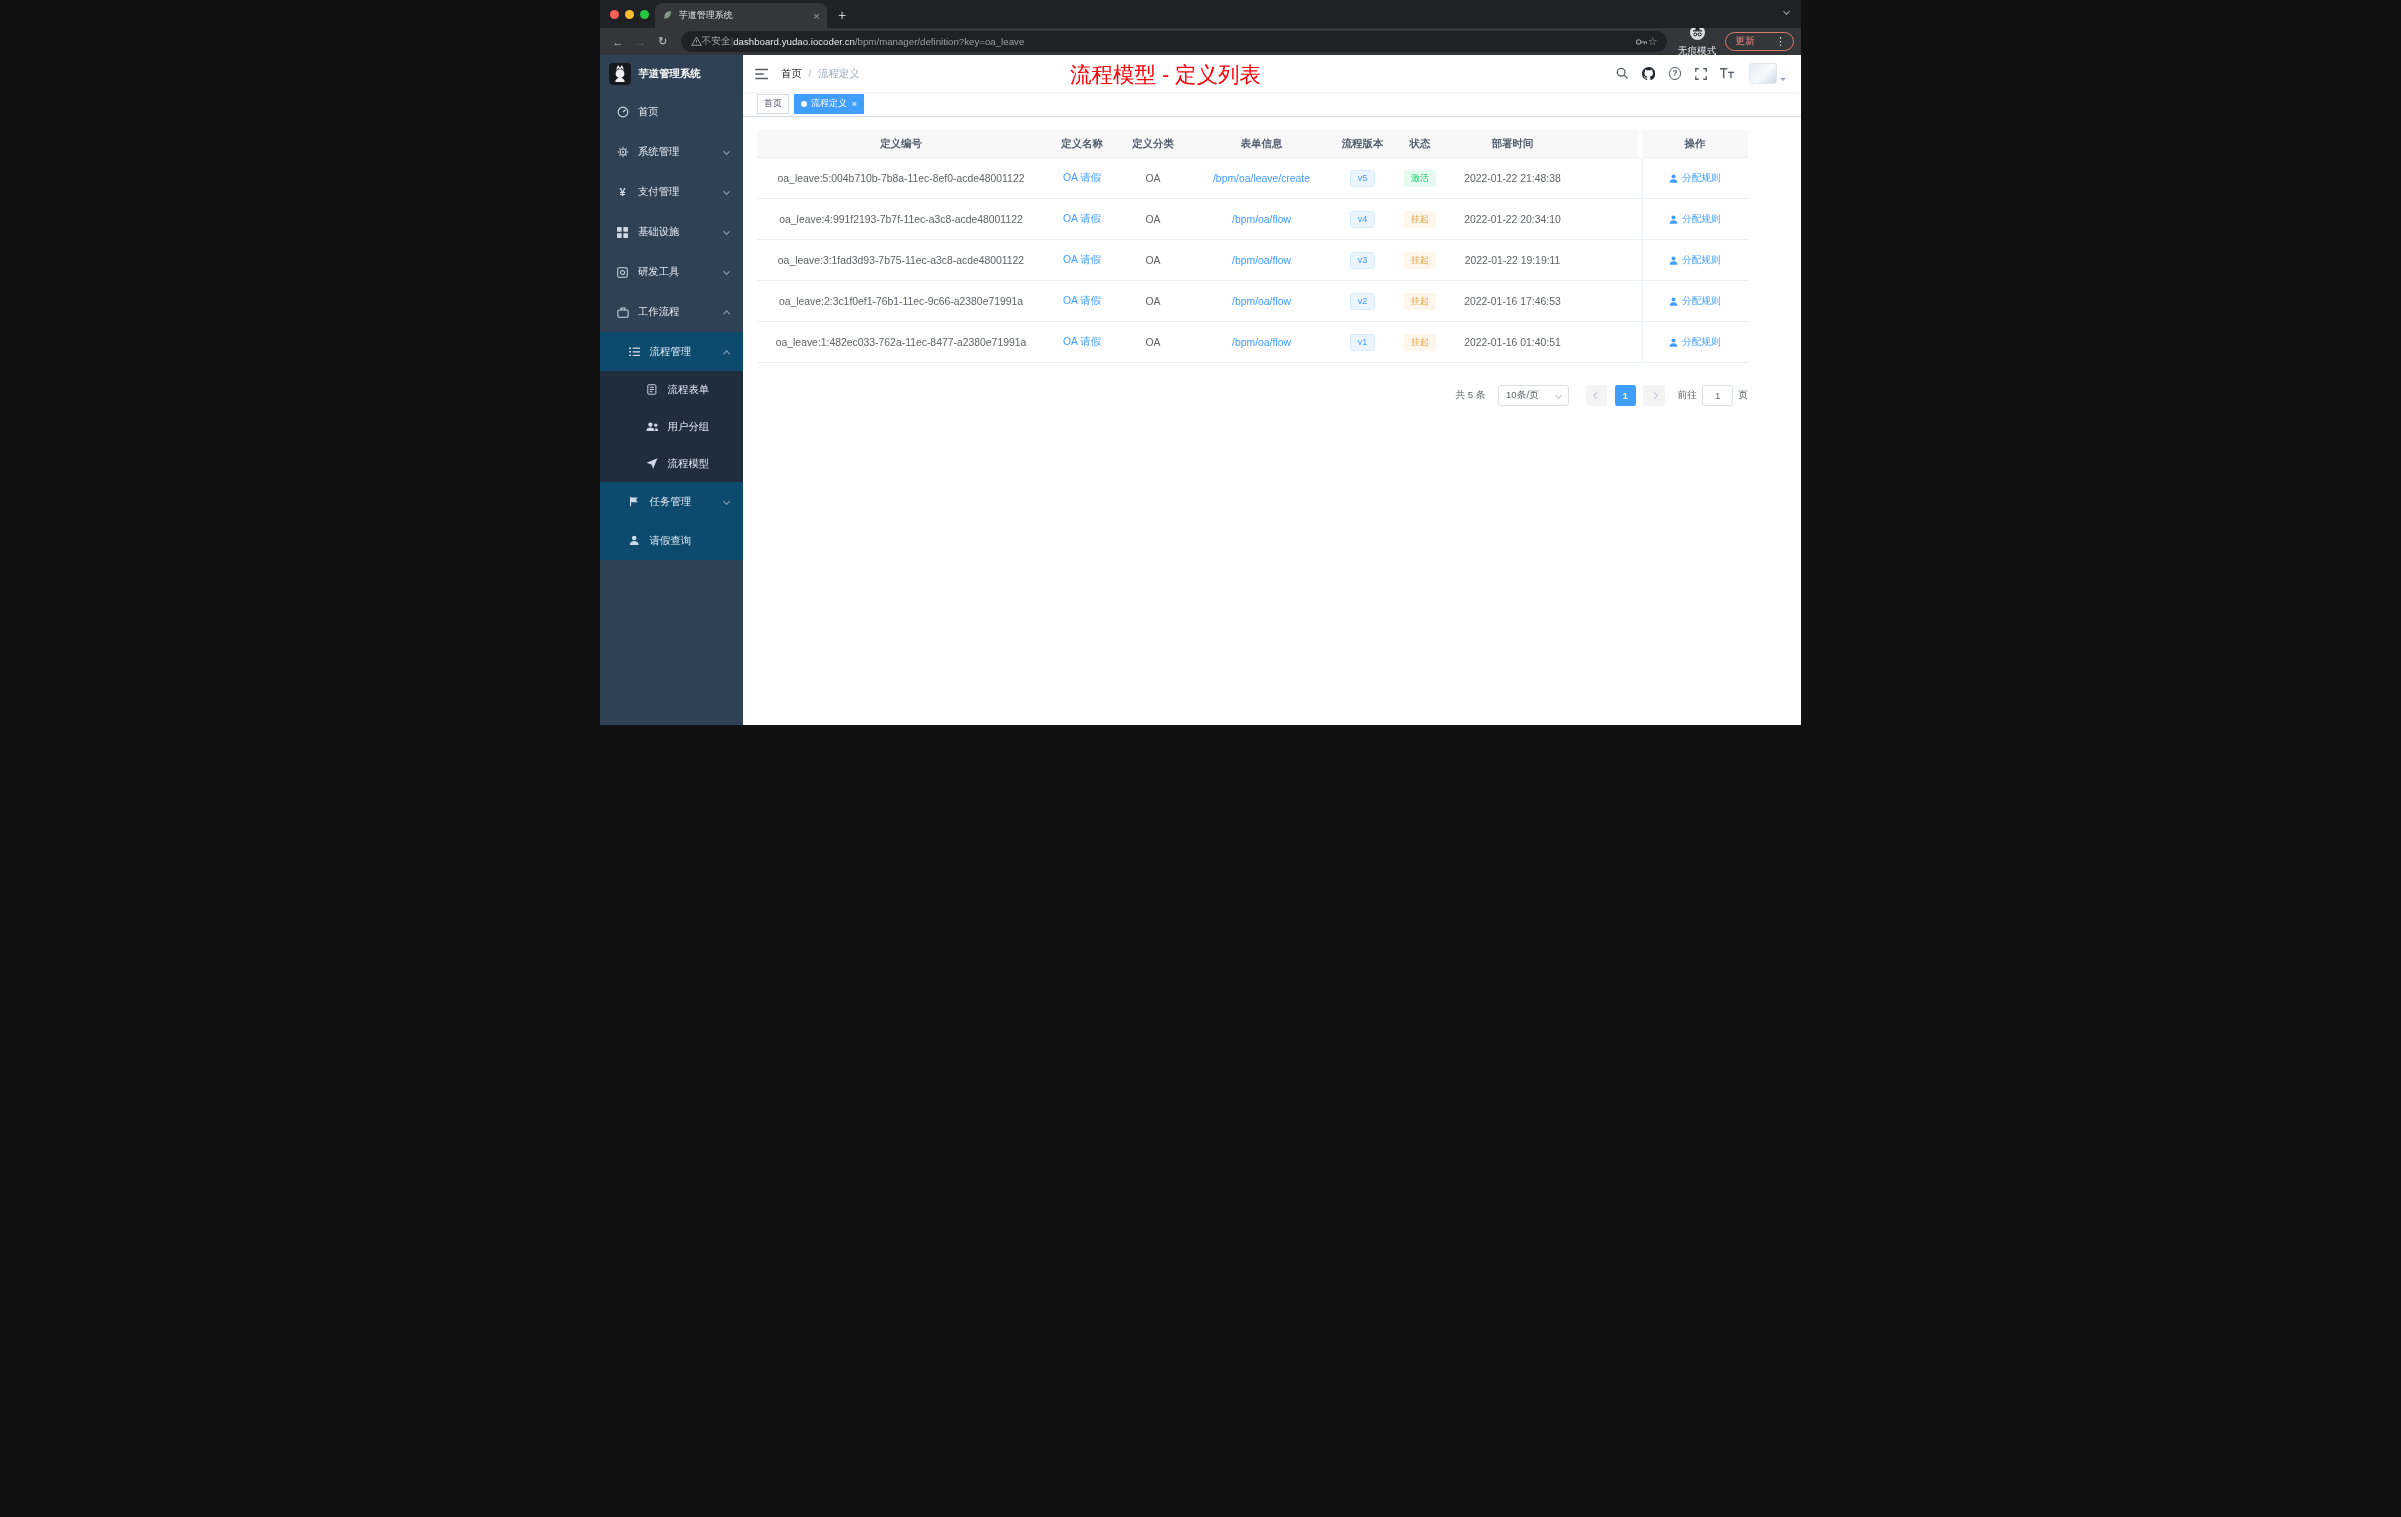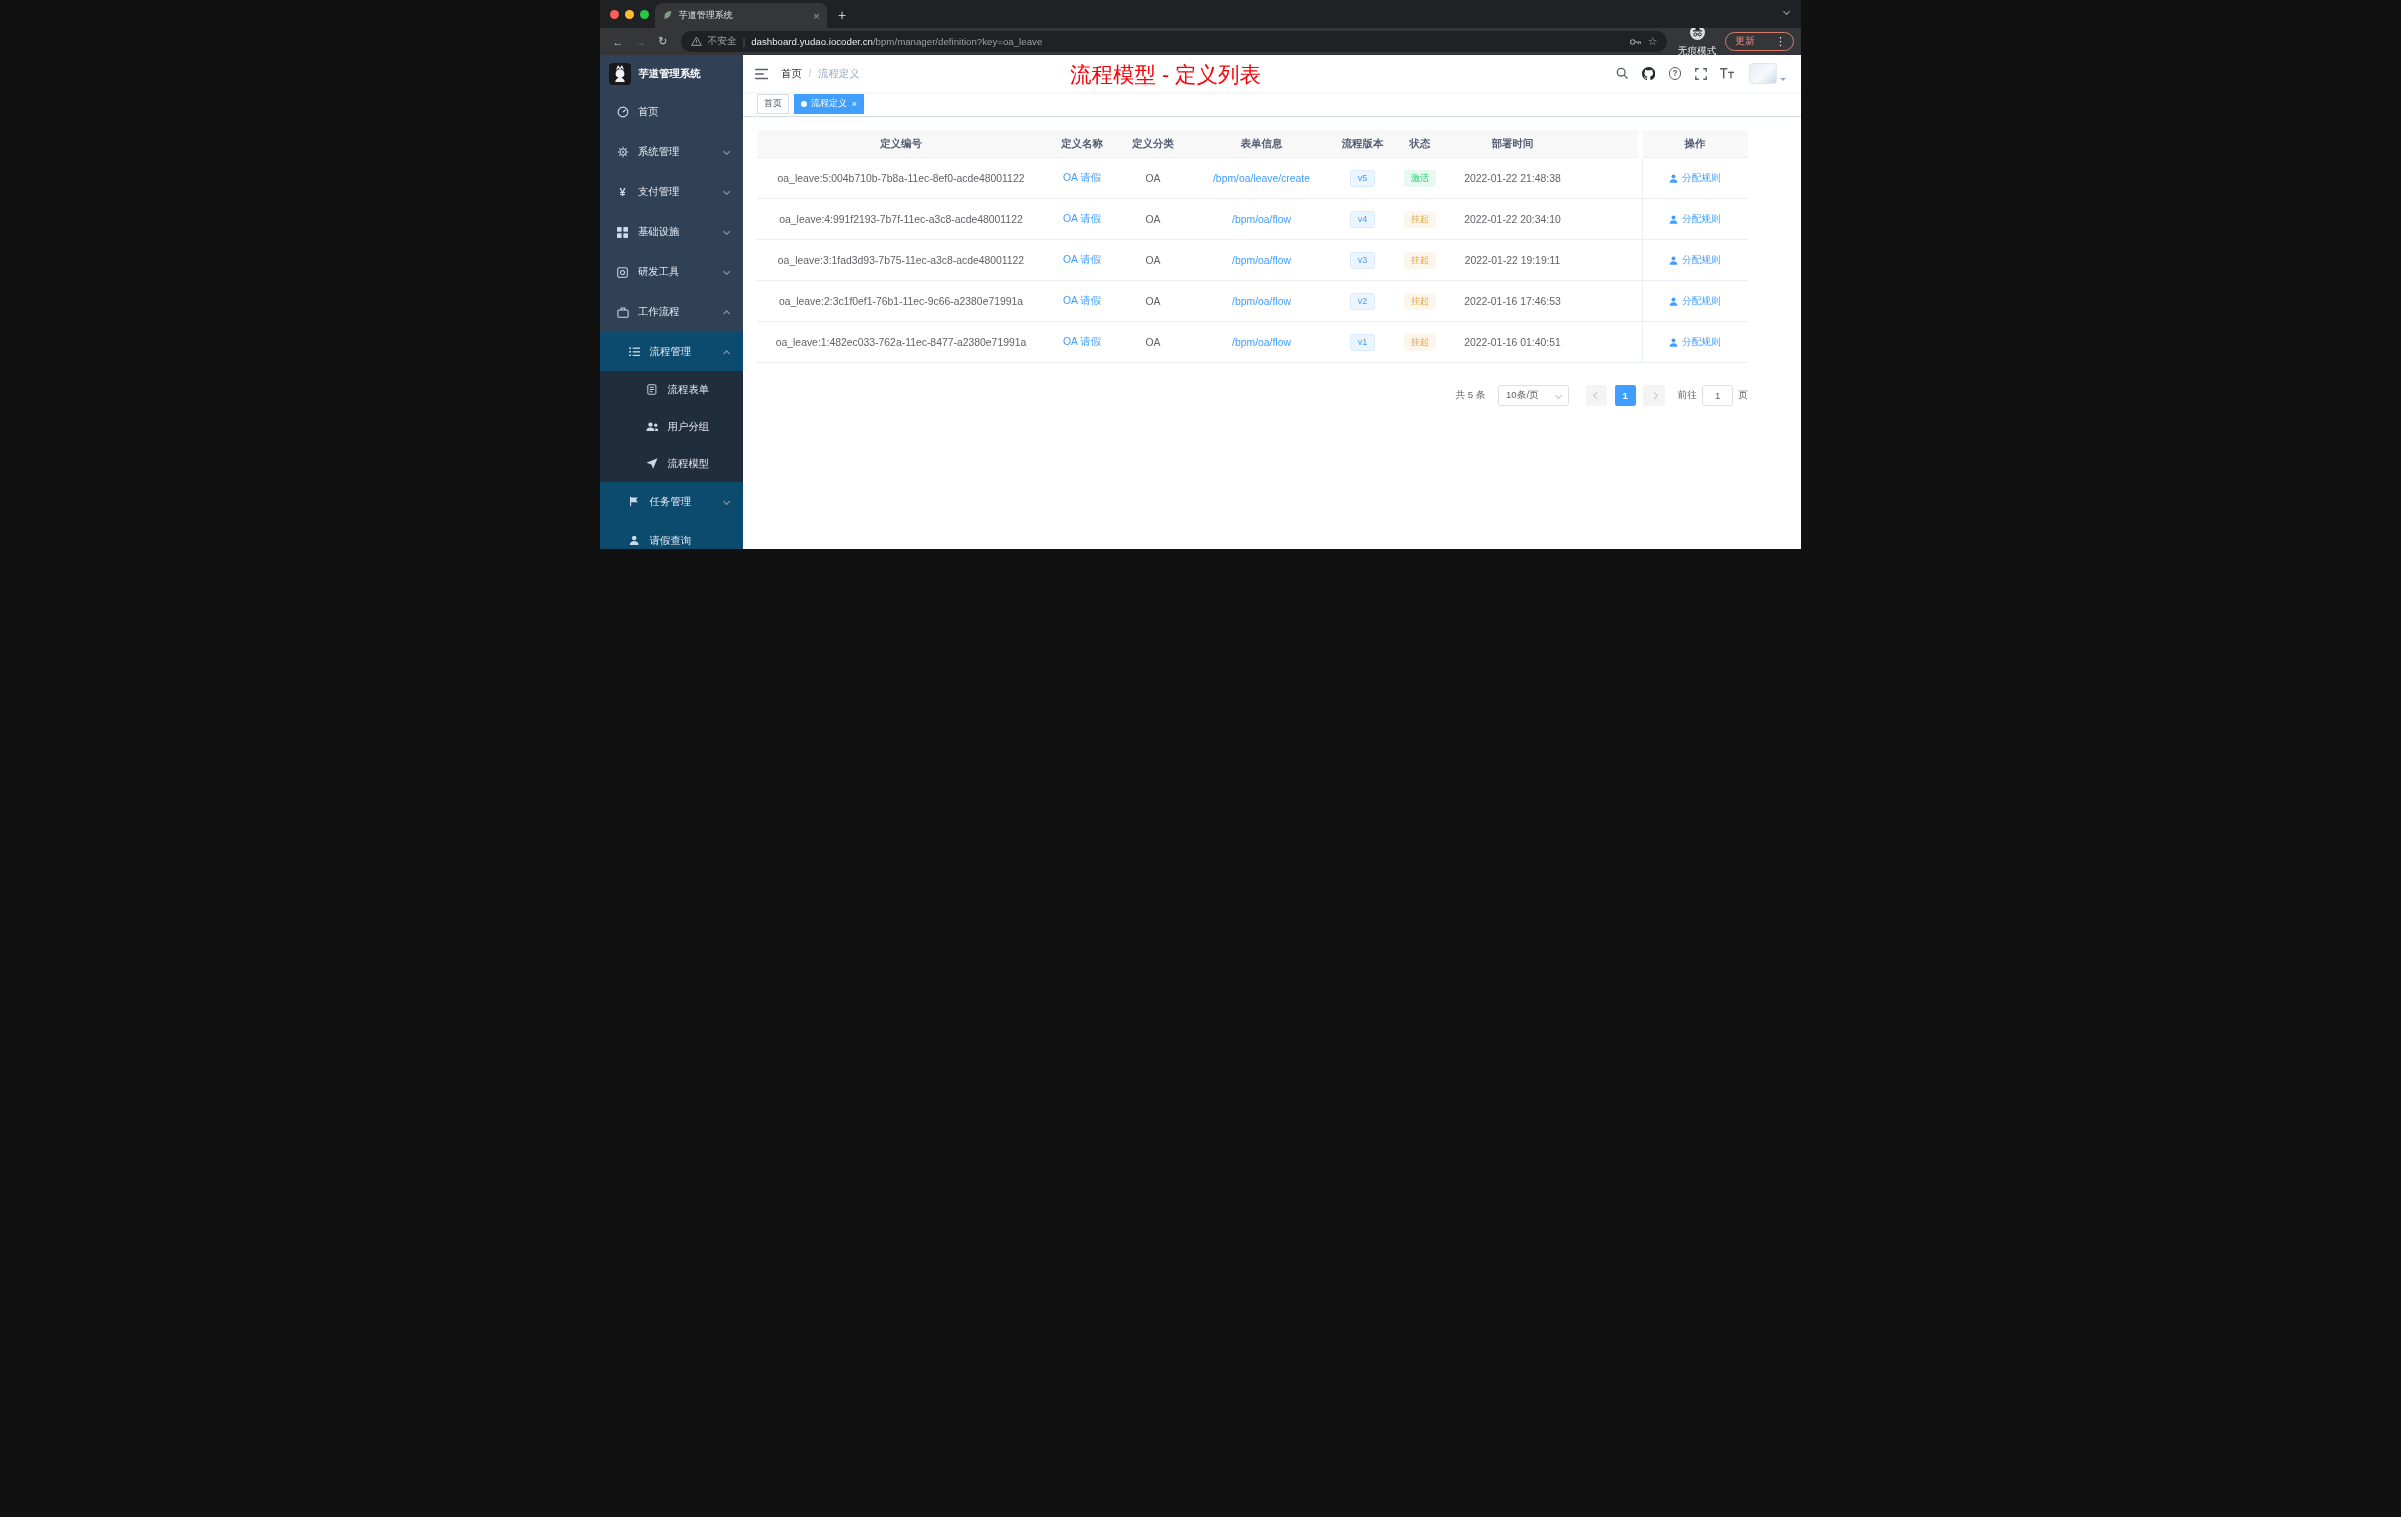--- a/index.html
+++ b/index.html
@@ -1,34 +1,34 @@
 <!DOCTYPE html>
 <html style="font-size:12px"><head>
 <meta charset="utf-8">
 <style>
   * { margin:0; padding:0; box-sizing:border-box; }
   html,body { background:#111; }
   body { font-family:"Liberation Sans","DejaVu Sans",sans-serif; }
-  .screen { width:1201px; height:549px; position:relative; overflow:hidden; background:#fff; margin:0 auto; }
+  .screen { width:1201px; height:725px; position:relative; overflow:hidden; background:#fff; margin:0 auto; }
 
   
   .tabstrip { height:28px; background:#202124; position:relative; }
   .traffic { position:absolute; top:9.7px; left:10.4px; display:flex; gap:6px; }
   .light { width:9px; height:9px; border-radius:50%; }
   .light.red{background:#ff5f57}.light.yellow{background:#febc2e}.light.green{background:#28c840}
   .tab { position:absolute; left:55px; bottom:0; width:172px; height:25px; background:#35363a; border-radius:7.4px 7.4px 0 0; display:flex; align-items:center; gap:6px; padding:0 7.4px; }
   .tab-title { flex:1; color:#dfe1e5; font-size:9px; white-space:nowrap; overflow:hidden; }
   .tab-close { color:#9aa0a6; font-size:11px; }
   .newtab-btn { position:absolute; left:238px; bottom:6px; color:#c7cbd0; font-size:14px; line-height:1; }
   .strip-caret { position:absolute; right:12px; bottom:9.7px; }
 
   .toolbar { height:27px; background:#35363a; display:flex; align-items:center; padding:0 7.4px; gap:1.5px; }
   .navbtn { width:21px; text-align:center; font-size:11px; color:#c7cbd0; }
   .navbtn.disabled { color:#5f6368; }
-  .omnibox { flex:1; height:21px; margin:0 6px; background:#202124; border-radius:10.4px; display:flex; align-items:center; gap:6px; padding:0 9.7px; font-size:9.7px; }
+  .omnibox { flex:1; height:21px; margin:0 6px; background:#202124; border-radius:10.4px; display:flex; align-items:center; gap:0; padding:0 9.7px; font-size:9.7px; }
   .ns-text { color:#9aa0a6; }
   .pipe { color:#5f6368; }
   .url-domain { color:#e8eaed; }
   .url-path { color:#9aa0a6; }
   .omni-spacer { flex:1; }
   .star { color:#9aa0a6; font-size:11px; }
   .incog { display:flex; align-items:center; gap:5.2px; margin:0 7.4px 0 3px; color:#e8eaed; font-size:9.7px; white-space:nowrap;flex-direction:column; }
   .update-chip { display:flex; align-items:center; gap:18px; height:19.3px; border:1.1px solid #d97b66; border-radius:10.4px; padding:0 4.5px 0 9px; }
   .update-text { color:#f28b82; font-size:9.7px; }
   .more-dots { color:#e8eaed; font-size:11px; padding:0 2.2px; }

